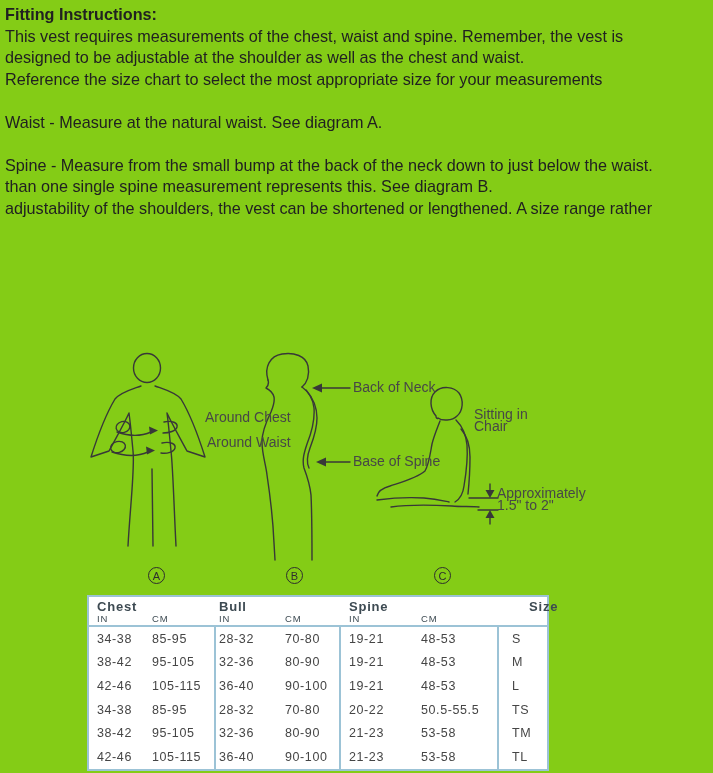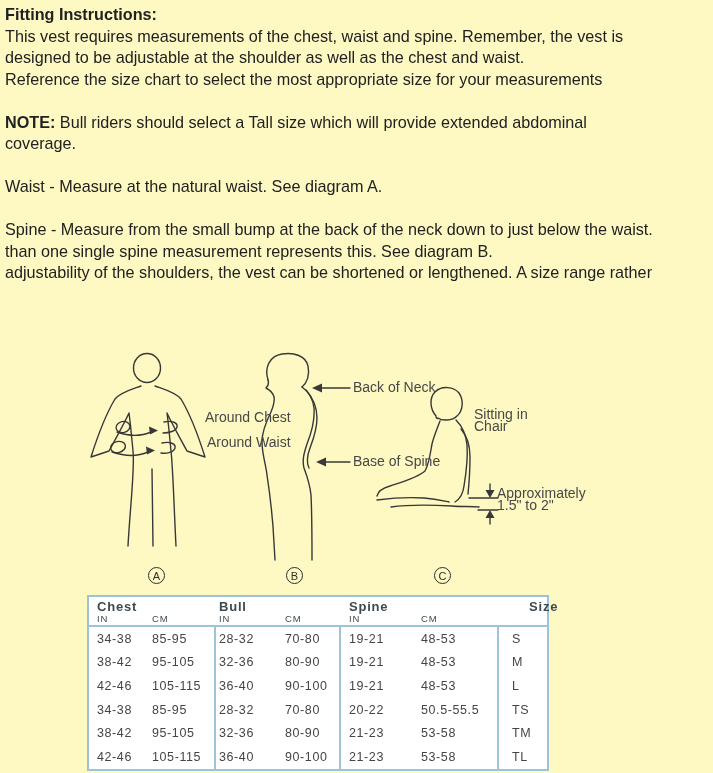--- a/index.html
+++ b/index.html
@@ -1,17 +1,17 @@
 <!DOCTYPE html>
 <html style="--table-border: #9cc3d6;"><head>
 <meta charset="utf-8">
 <style>
   html,body { margin:0; padding:0; background:#ffffff; }
   .page {
-    position:relative; width:713px; height:773px; background:#fef9c3;
+    position:relative; width:713px; height:773px; background:#84cc16;
     font-family:"Liberation Sans", sans-serif; overflow:hidden;
   }
   
   .textblock { position:absolute; left:5px; top:4px; width:706px;
     font-size:16.2px; line-height:21.5px; color:#212121; }
   .para { margin:0 0 0 0; }
   .para + .para { margin-top:21.5px; }
   .title { font-weight:bold; }
   .bold { font-weight:bold; }
   
@@ -58,24 +58,20 @@
 <div class="page">
 
   <div class="textblock">
     <div class="para">
       <div class="title">Fitting Instructions:</div>
       <div>This vest requires measurements of the chest, waist and spine. Remember, the vest is</div>
       <div>designed to be adjustable at the shoulder as well as the chest and waist.</div>
       <div>Reference the size chart to select the most appropriate size for your measurements</div>
     </div>
     <div class="para">
-      <div><span class="bold">NOTE:</span><span> Bull riders should select a Tall size which will provide extended abdominal</span></div>
-      <div>coverage.</div>
-    </div>
-    <div class="para">
       <div>Waist - Measure at the natural waist. See diagram A.</div>
     </div>
     <div class="para">
       <div>Spine - Measure from the small bump at the back of the neck down to just below the waist.</div>
       <div>than one single spine measurement represents this. See diagram B.</div>
       <div>adjustability of the shoulders, the vest can be shortened or lengthened. A size range rather</div>
     </div>
   </div>
 
   <svg class="diagram-art" viewBox="0 0 713 250" fill="none" stroke="#383838" stroke-width="1.4" stroke-linecap="round" stroke-linejoin="round">

